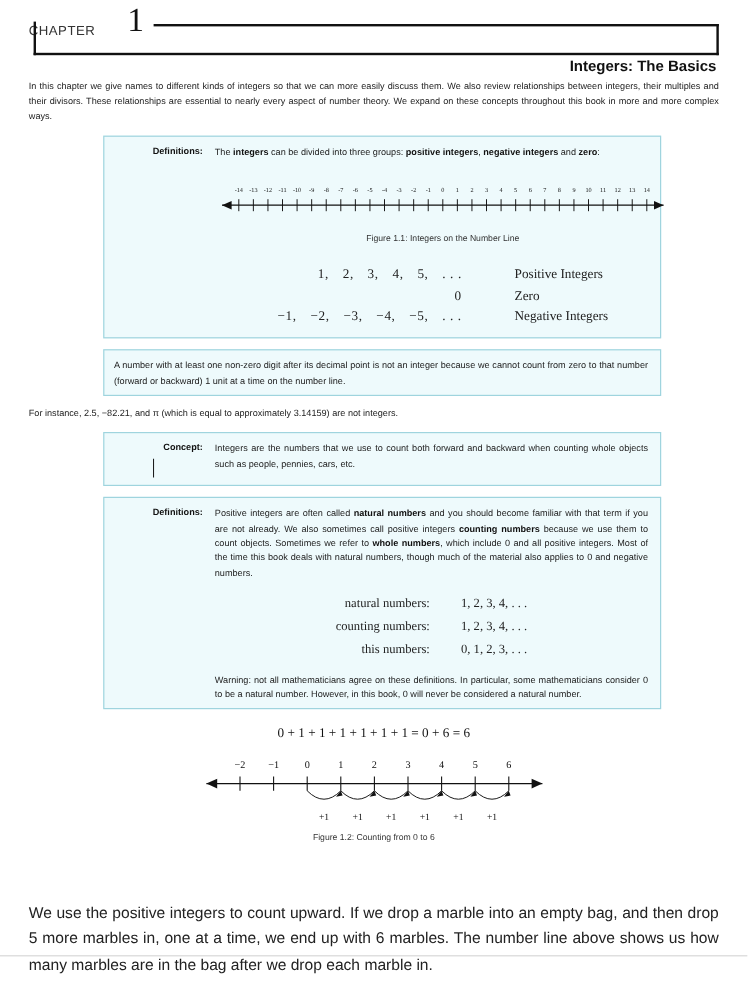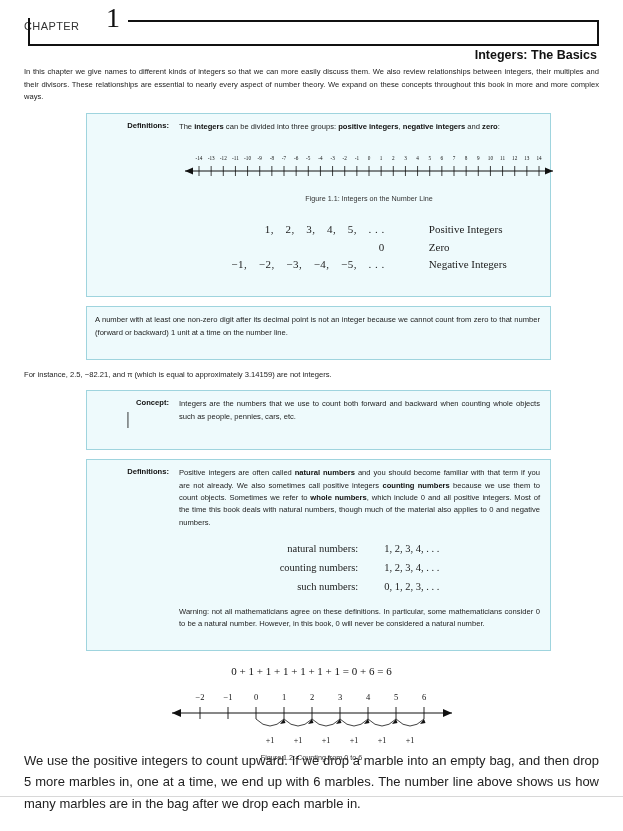--- a/index.html
+++ b/index.html
@@ -98,21 +98,21 @@
     margin: 0 0 6px 0;
     color: #222;
   }
 
   
   .callout {
     border: 1px solid #9fd4de;
     background: #eefafc;
     margin: 9px 48px 9px 62px;
     display: flex;
-    padding: 7px 10px 20px 8px;
+    padding: 7px 10px 5px 8px;
   }
   .callout-label {
     width: 84px;
     flex: 0 0 84px;
     text-align: right;
     padding-right: 10px;
     font-size: 7.6px;
     font-weight: bold;
     color: #111;
   }
@@ -328,21 +328,21 @@
         <tbody>
             <tr>
           <td class="lbl">natural numbers:</td>
           <td class="val">1, 2, 3, 4, . . .</td>
         </tr>
         <tr>
           <td class="lbl">counting numbers:</td>
           <td class="val">1, 2, 3, 4, . . .</td>
         </tr>
         <tr>
-          <td class="lbl">such numbers:</td>
+          <td class="lbl">this numbers:</td>
           <td class="val">0, 1, 2, 3, . . .</td>
         </tr>
       </tbody>
         </table>
       <div>Warning: not all mathematicians agree on these definitions. In particular, some mathematicians consider 0 to be a natural number. However, in this book, 0 will never be considered a natural number.</div>
     </div>
   </div>
 
   <div class="eq-center">0 + 1 + 1 + 1 + 1 + 1 + 1 = 0 + 6 = 6</div>
 

